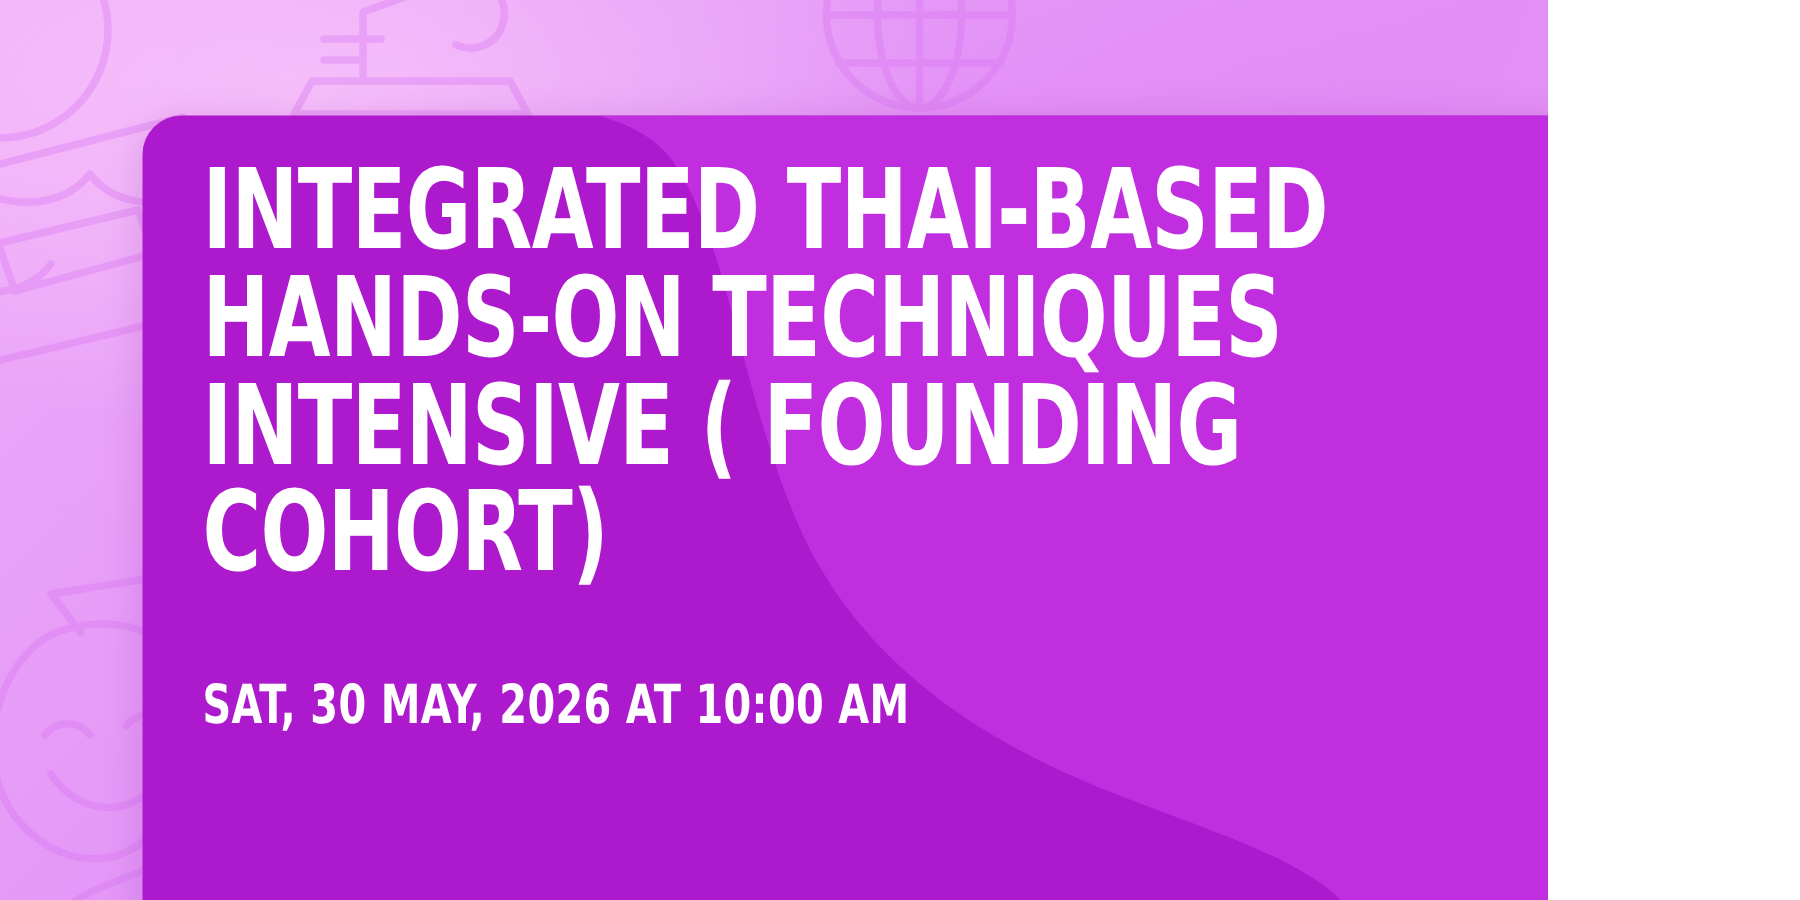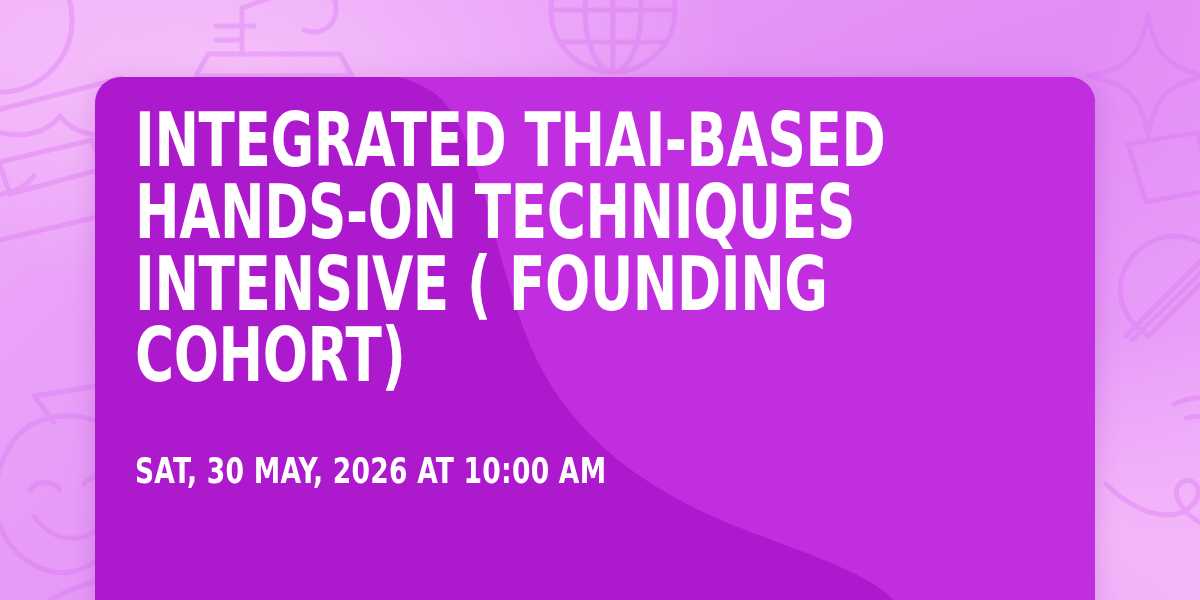--- a/index.html
+++ b/index.html
@@ -8,21 +8,21 @@
     padding: 0;
     background: #ffffff;
   }
   body {
     font-family: "Liberation Sans", sans-serif;
   }
 
   
   .banner {
     position: relative;
-    width: 1200px;
+    width: 1032px;
     height: 600px;
     overflow: hidden;
     background: #e8a0f8;
   }
 
   
   .bg-gradient {
     position: absolute;
     inset: 0;
     background:

